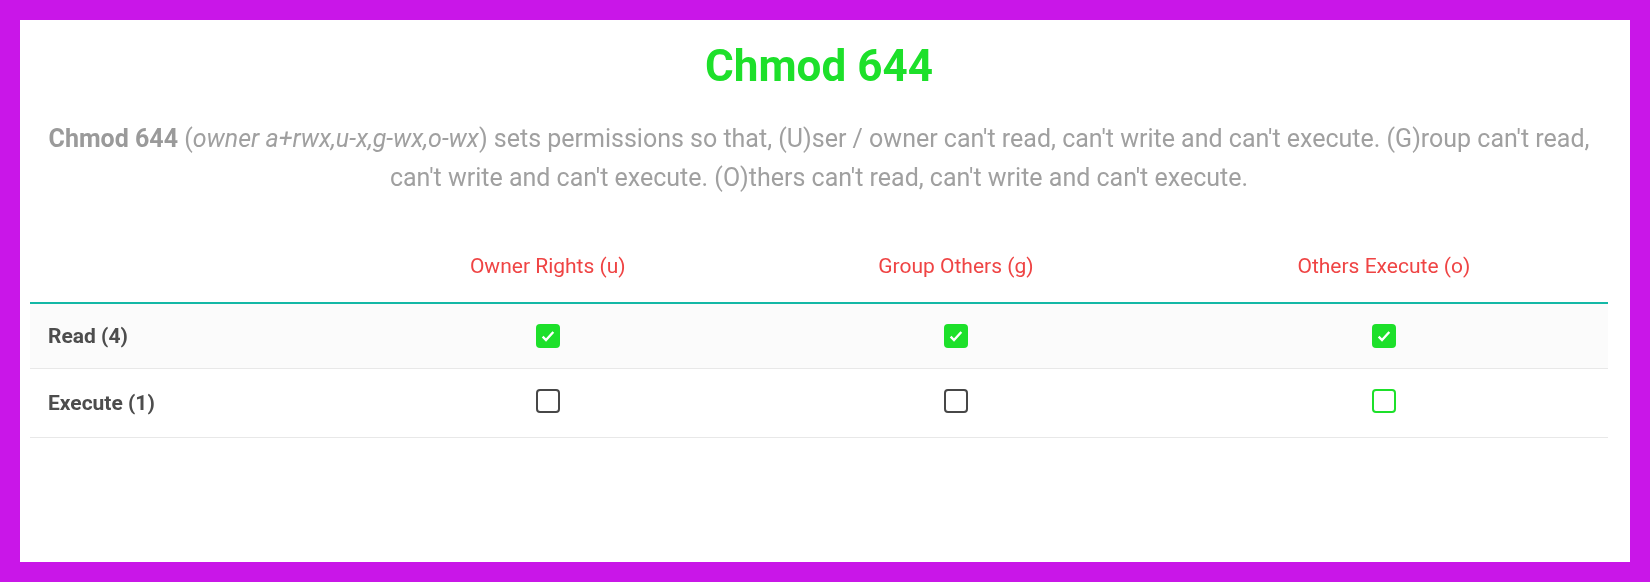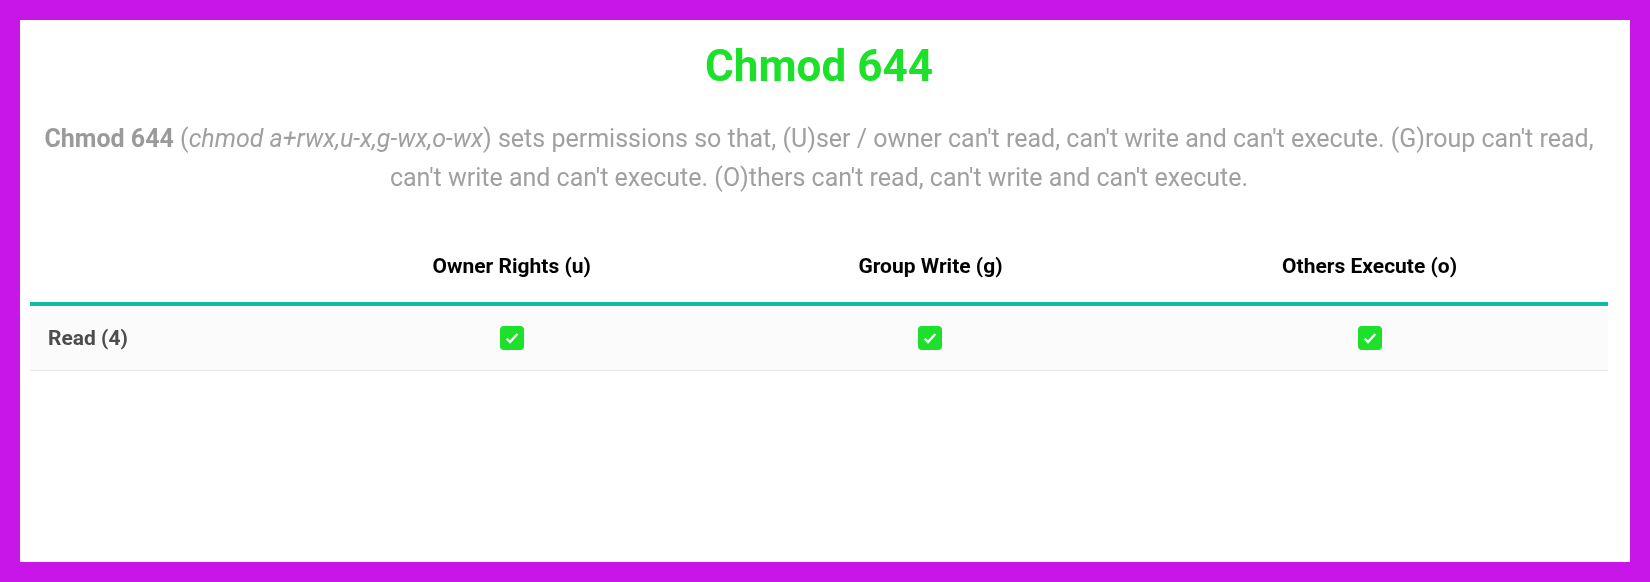--- a/index.html
+++ b/index.html
@@ -40,26 +40,26 @@
     color: #9a9a9a;
   }
   .description .italic {
     font-style: italic;
   }
   table {
     width: 100%;
     border-collapse: collapse;
   }
   thead th {
-    color: #000000;
+    color: #ef4444;
     font-size: 21px;
-    font-weight: 700;
+    font-weight: 400;
     text-align: center;
     padding: 16px 10px 24px 10px;
-    border-bottom: 4px solid #14b8a6;
+    border-bottom: 2px solid #14b8a6;
   }
   thead th:first-child {
     text-align: left;
   }
   tbody td {
     padding: 20px 10px;
     text-align: center;
     border-bottom: 1px solid #e8e8e8;
   }
   tbody tr:nth-child(odd) {
@@ -100,29 +100,29 @@
     border-color: #1de02a;
   }
 </style>
 </head>
 <body>
 
 <div class="container">
   <h1 class="title">Chmod 644</h1>
 
   <p class="description">
-    <span class="bold">Chmod 644</span><span> (</span><span class="italic">chmod a+rwx,u-x,g-wx,o-wx</span><span>) sets permissions so that, (U)ser / owner can't read, can't write and can't execute. (G)roup can't read, can't write and can't execute. (O)thers can't read, can't write and can't execute.</span>
+    <span class="bold">Chmod 644</span><span> (</span><span class="italic">owner a+rwx,u-x,g-wx,o-wx</span><span>) sets permissions so that, (U)ser / owner can't read, can't write and can't execute. (G)roup can't read, can't write and can't execute. (O)thers can't read, can't write and can't execute.</span>
   </p>
 
   <table>
     <thead>
       <tr>
         <th></th>
         <th>Owner Rights (u)</th>
-        <th>Group Write (g)</th>
+        <th>Group Others (g)</th>
         <th>Others Execute (o)</th>
       </tr>
     </thead>
     <tbody>
         <tr>
           <td>Read (4)</td>
           <td><span class="checkbox checked">
               <svg viewBox="0 0 24 24">
                 <polyline points="4 13 9 18 20 6"></polyline>
               </svg>
@@ -131,15 +131,21 @@
               <svg viewBox="0 0 24 24">
                 <polyline points="4 13 9 18 20 6"></polyline>
               </svg>
             </span></td>
           <td><span class="checkbox checked">
               <svg viewBox="0 0 24 24">
                 <polyline points="4 13 9 18 20 6"></polyline>
               </svg>
             </span></td>
         </tr>
+        <tr>
+          <td>Execute (1)</td>
+          <td><span class="checkbox unchecked"></span></td>
+          <td><span class="checkbox unchecked"></span></td>
+          <td><span class="checkbox unchecked green-border"></span></td>
+        </tr>
       </tbody>
   </table>
 </div>
 
 </body></html>

